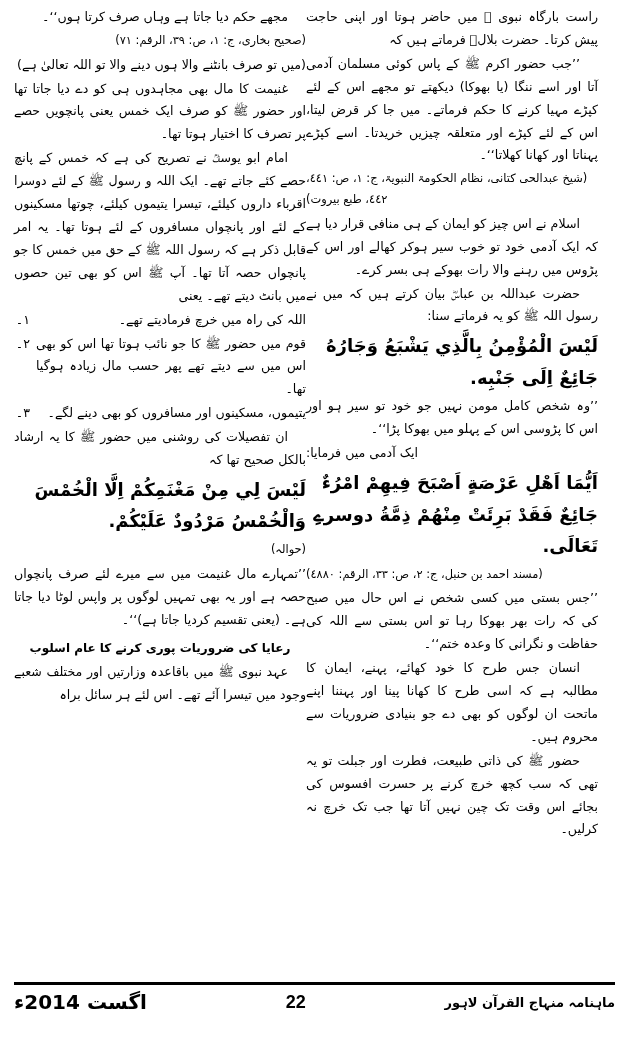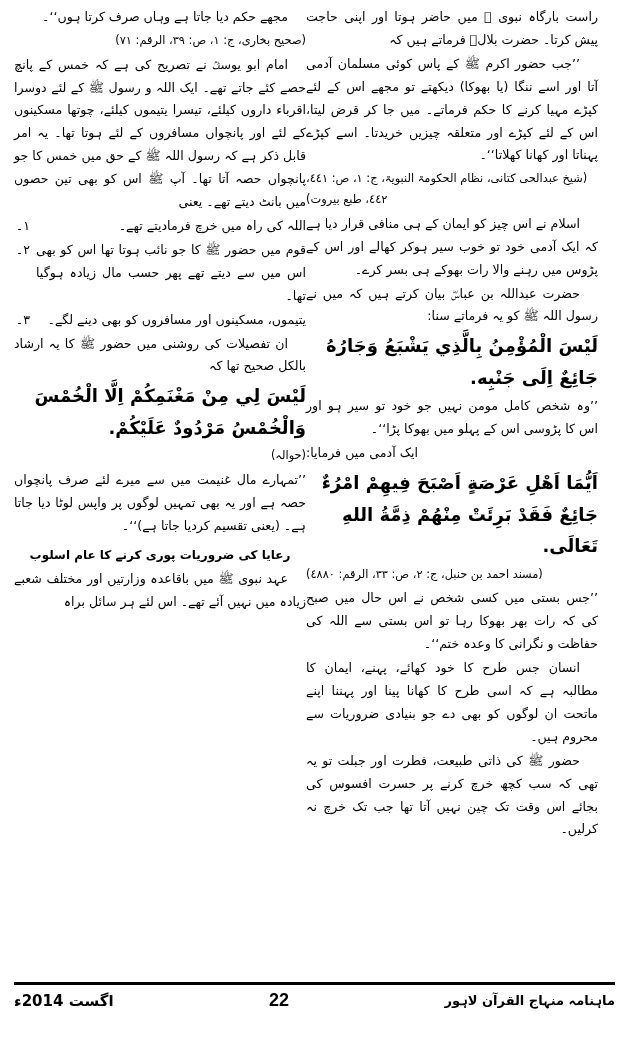--- a/index.html
+++ b/index.html
@@ -124,21 +124,21 @@
     position: absolute;
     top: 16px;
     left: 0;
     right: 0;
     display: flex;
     flex-direction: row-reverse;
     align-items: center;
     justify-content: space-between;
   }
   .foot-right {
-    font-size: 15px;
+    font-size: 20px;
     font-weight: bold;
     direction: rtl;
   }
   .pageno {
     font-size: 18px;
     font-weight: bold;
     font-family: "Liberation Sans", sans-serif;
   }
   .foot-left {
     font-size: 13px;
@@ -155,20 +155,22 @@
 </head>
 <body>
 
 <div class="page">
 
   <div class="columns">
 
     <div class="col">
       <p>مجھے حکم دیا جاتا ہے وہاں صرف کرتا ہوں‘‘۔</p>
       <p class="ref ref-right">(صحیح بخاری، ج: ١، ص: ٣٩، الرقم: ٧١)</p>
+      <p class="noind">(میں تو صرف بانٹنے والا ہوں دینے والا تو اللہ تعالیٰ ہے)</p>
+      <p>غنیمت کا مال بھی مجاہدوں ہی کو دے دیا جاتا تھا اور حضور ﷺ کو صرف ایک خمس یعنی پانچویں حصے پر تصرف کا اختیار ہوتا تھا۔</p>
       <p>امام ابو یوسفؒ نے تصریح کی ہے کہ خمس کے پانچ حصے کئے جاتے تھے۔ ایک اللہ و رسول ﷺ کے لئے دوسرا اقرباء داروں کیلئے، تیسرا یتیموں کیلئے، چوتھا مسکینوں کے لئے اور پانچواں مسافروں کے لئے ہوتا تھا۔ یہ امر قابل ذکر ہے کہ رسول اللہ ﷺ کے حق میں خمس کا جو پانچواں حصہ آتا تھا۔ آپ ﷺ اس کو بھی تین حصوں میں بانٹ دیتے تھے۔ یعنی</p>
 
       <div class="numlist">
         <div class="numrow">
           <span class="num">١۔</span>
           <span class="txt">اللہ کی راہ میں خرچ فرمادیتے تھے۔</span>
         </div>
         <div class="numrow">
           <span class="num">٢۔</span>
           <span class="txt">قوم میں حضور ﷺ کا جو نائب ہوتا تھا اس کو بھی اس میں سے دیتے تھے پھر حسب مال زیادہ ہوگیا تھا۔</span>
@@ -177,33 +179,33 @@
           <span class="num">٣۔</span>
           <span class="txt">یتیموں، مسکینوں اور مسافروں کو بھی دینے لگے۔</span>
         </div>
       </div>
 
       <p>ان تفصیلات کی روشنی میں حضور ﷺ کا یہ ارشاد بالکل صحیح تھا کہ</p>
       <p class="ar ar-right">لَيْسَ لِي مِنْ مَغْنَمِكُمْ اِلَّا الْخُمْسَ وَالْخُمْسُ مَرْدُودٌ عَلَيْكُمْ.</p>
       <p class="ref ref-right">(حوالہ)</p>
       <p class="noind">’’تمہارے مال غنیمت میں سے میرے لئے صرف پانچواں حصہ ہے اور یہ بھی تمہیں لوگوں پر واپس لوٹا دیا جاتا ہے۔ (یعنی تقسیم کردیا جاتا ہے)‘‘۔</p>
       <p class="heading">رعایا کی ضروریات پوری کرنے کا عام اسلوب</p>
-      <p>عہد نبوی ﷺ میں باقاعدہ وزارتیں اور مختلف شعبے زیادہ میں نہیں آئے تھے۔ اس لئے ہر سائل براہ</p>
+      <p>عہد نبوی ﷺ میں باقاعدہ وزارتیں اور مختلف شعبے وجود میں تیسرا آئے تھے۔ اس لئے ہر سائل براہ</p>
     </div>
 
     <div class="col">
       <p class="noind">راست بارگاہ نبوی ﷺ میں حاضر ہوتا اور اپنی حاجت پیش کرتا۔ حضرت بلالؓ فرماتے ہیں کہ</p>
       <p>’’جب حضور اکرم ﷺ کے پاس کوئی مسلمان آدمی آتا اور اسے ننگا (یا بھوکا) دیکھتے تو مجھے اس کے لئے کپڑے مہیا کرنے کا حکم فرماتے۔ میں جا کر قرض لیتا، اس کے لئے کپڑے اور متعلقہ چیزیں خریدتا۔ اسے کپڑے پہناتا اور کھانا کھلاتا‘‘۔</p>
       <p class="ref ref-left">(شیخ عبدالحی کتانی، نظام الحکومۃ النبویۃ، ج: ١، ص: ٤٤١، ٤٤٢، طبع بیروت)</p>
       <p>اسلام نے اس چیز کو ایمان کے ہی منافی قرار دیا ہے کہ ایک آدمی خود تو خوب سیر ہوکر کھالے اور اس کے پڑوس میں رہنے والا رات بھوکے ہی بسر کرے۔</p>
       <p>حضرت عبداللہ بن عباسؓ بیان کرتے ہیں کہ میں نے رسول اللہ ﷺ کو یہ فرماتے سنا:</p>
       <p class="ar ar-right">لَيْسَ الْمُؤْمِنُ بِالَّذِي يَشْبَعُ وَجَارُهُ جَائِعٌ اِلَى جَنْبِه.</p>
       <p class="noind">’’وہ شخص کامل مومن نہیں جو خود تو سیر ہو اور اس کا پڑوسی اس کے پہلو میں بھوکا پڑا‘‘۔</p>
       <p class="lft">ایک آدمی میں فرمایا:</p>
-      <p class="ar ar-right">اَيُّمَا اَهْلِ عَرْصَةٍ اَصْبَحَ فِيهِمْ امْرُءٌ جَائِعٌ فَقَدْ بَرِئَتْ مِنْهُمْ ذِمَّةُ اللهِ تَعَالَى.</p>
+      <p class="ar ar-right">اَيُّمَا اَهْلِ عَرْصَةٍ اَصْبَحَ فِيهِمْ امْرُءٌ جَائِعٌ فَقَدْ بَرِئَتْ مِنْهُمْ ذِمَّةُ دوسرےِ تَعَالَى.</p>
       <p class="ref ref-left">(مسند احمد بن حنبل، ج: ٢، ص: ٣٣، الرقم: ٤٨٨٠)</p>
       <p class="noind">’’جس بستی میں کسی شخص نے اس حال میں صبح کی کہ رات بھر بھوکا رہا تو اس بستی سے اللہ کی حفاظت و نگرانی کا وعدہ ختم‘‘۔</p>
       <p>انسان جس طرح کا خود کھائے، پہنے، ایمان کا مطالبہ ہے کہ اسی طرح کا کھانا پینا اور پہننا اپنے ماتحت ان لوگوں کو بھی دے جو بنیادی ضروریات سے محروم ہیں۔</p>
       <p>حضور ﷺ کی ذاتی طبیعت، فطرت اور جبلت تو یہ تھی کہ سب کچھ خرچ کرنے پر حسرت افسوس کی بجائے اس وقت تک چین نہیں آتا تھا جب تک خرچ نہ کرلیں۔</p>
     </div>
 
   </div>
 
   <div class="footer">
     <div class="rule"></div>

